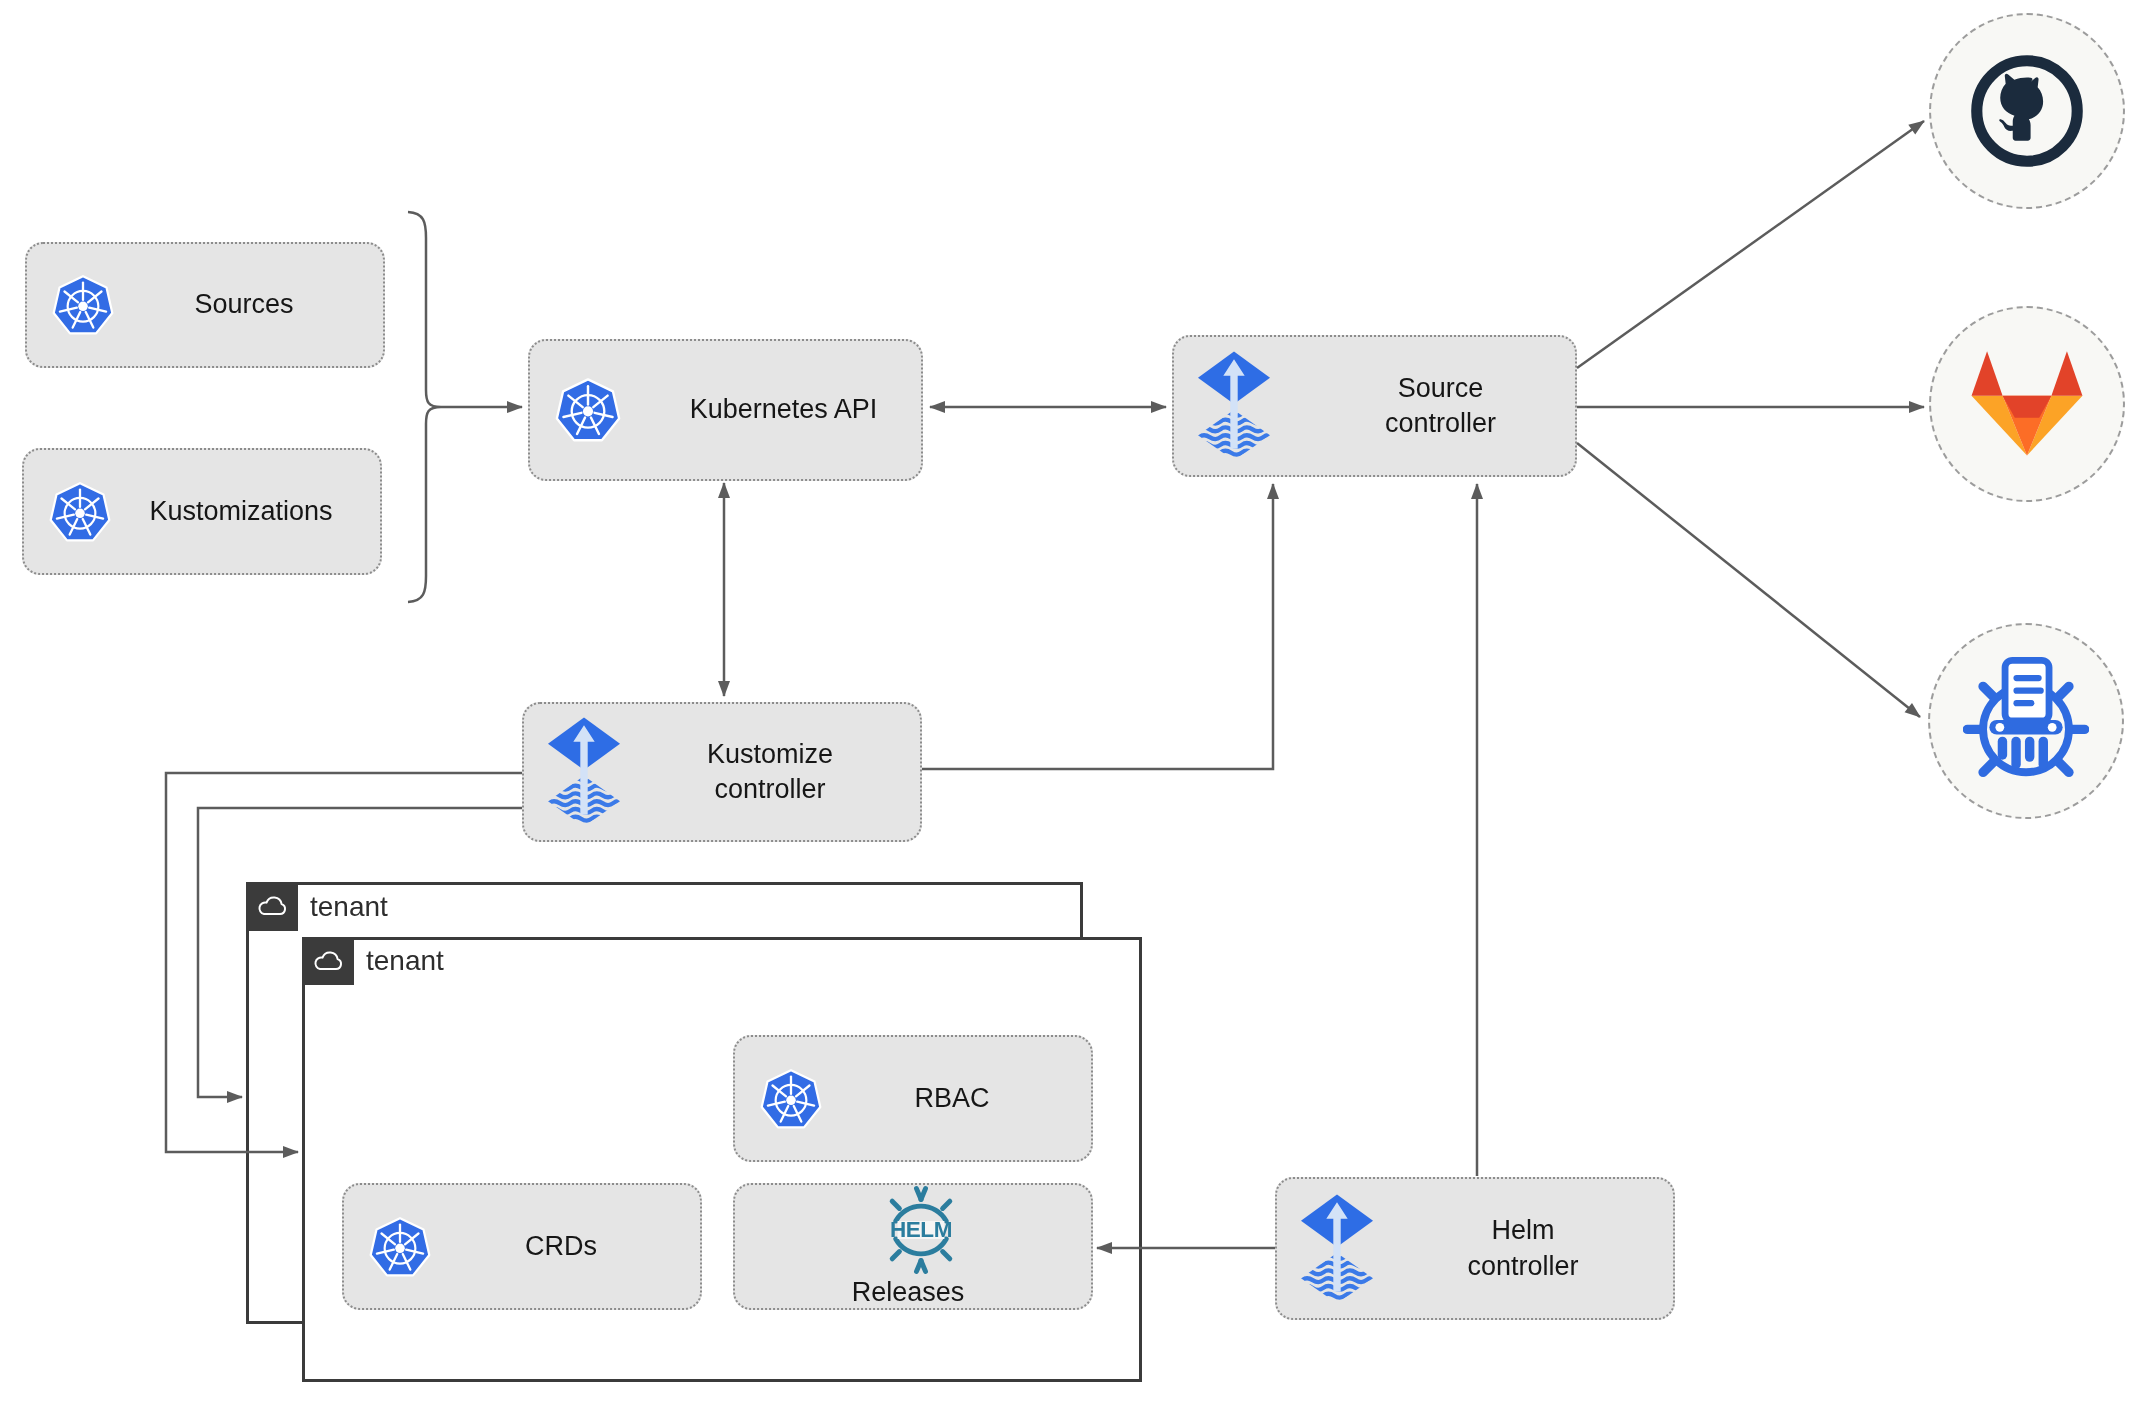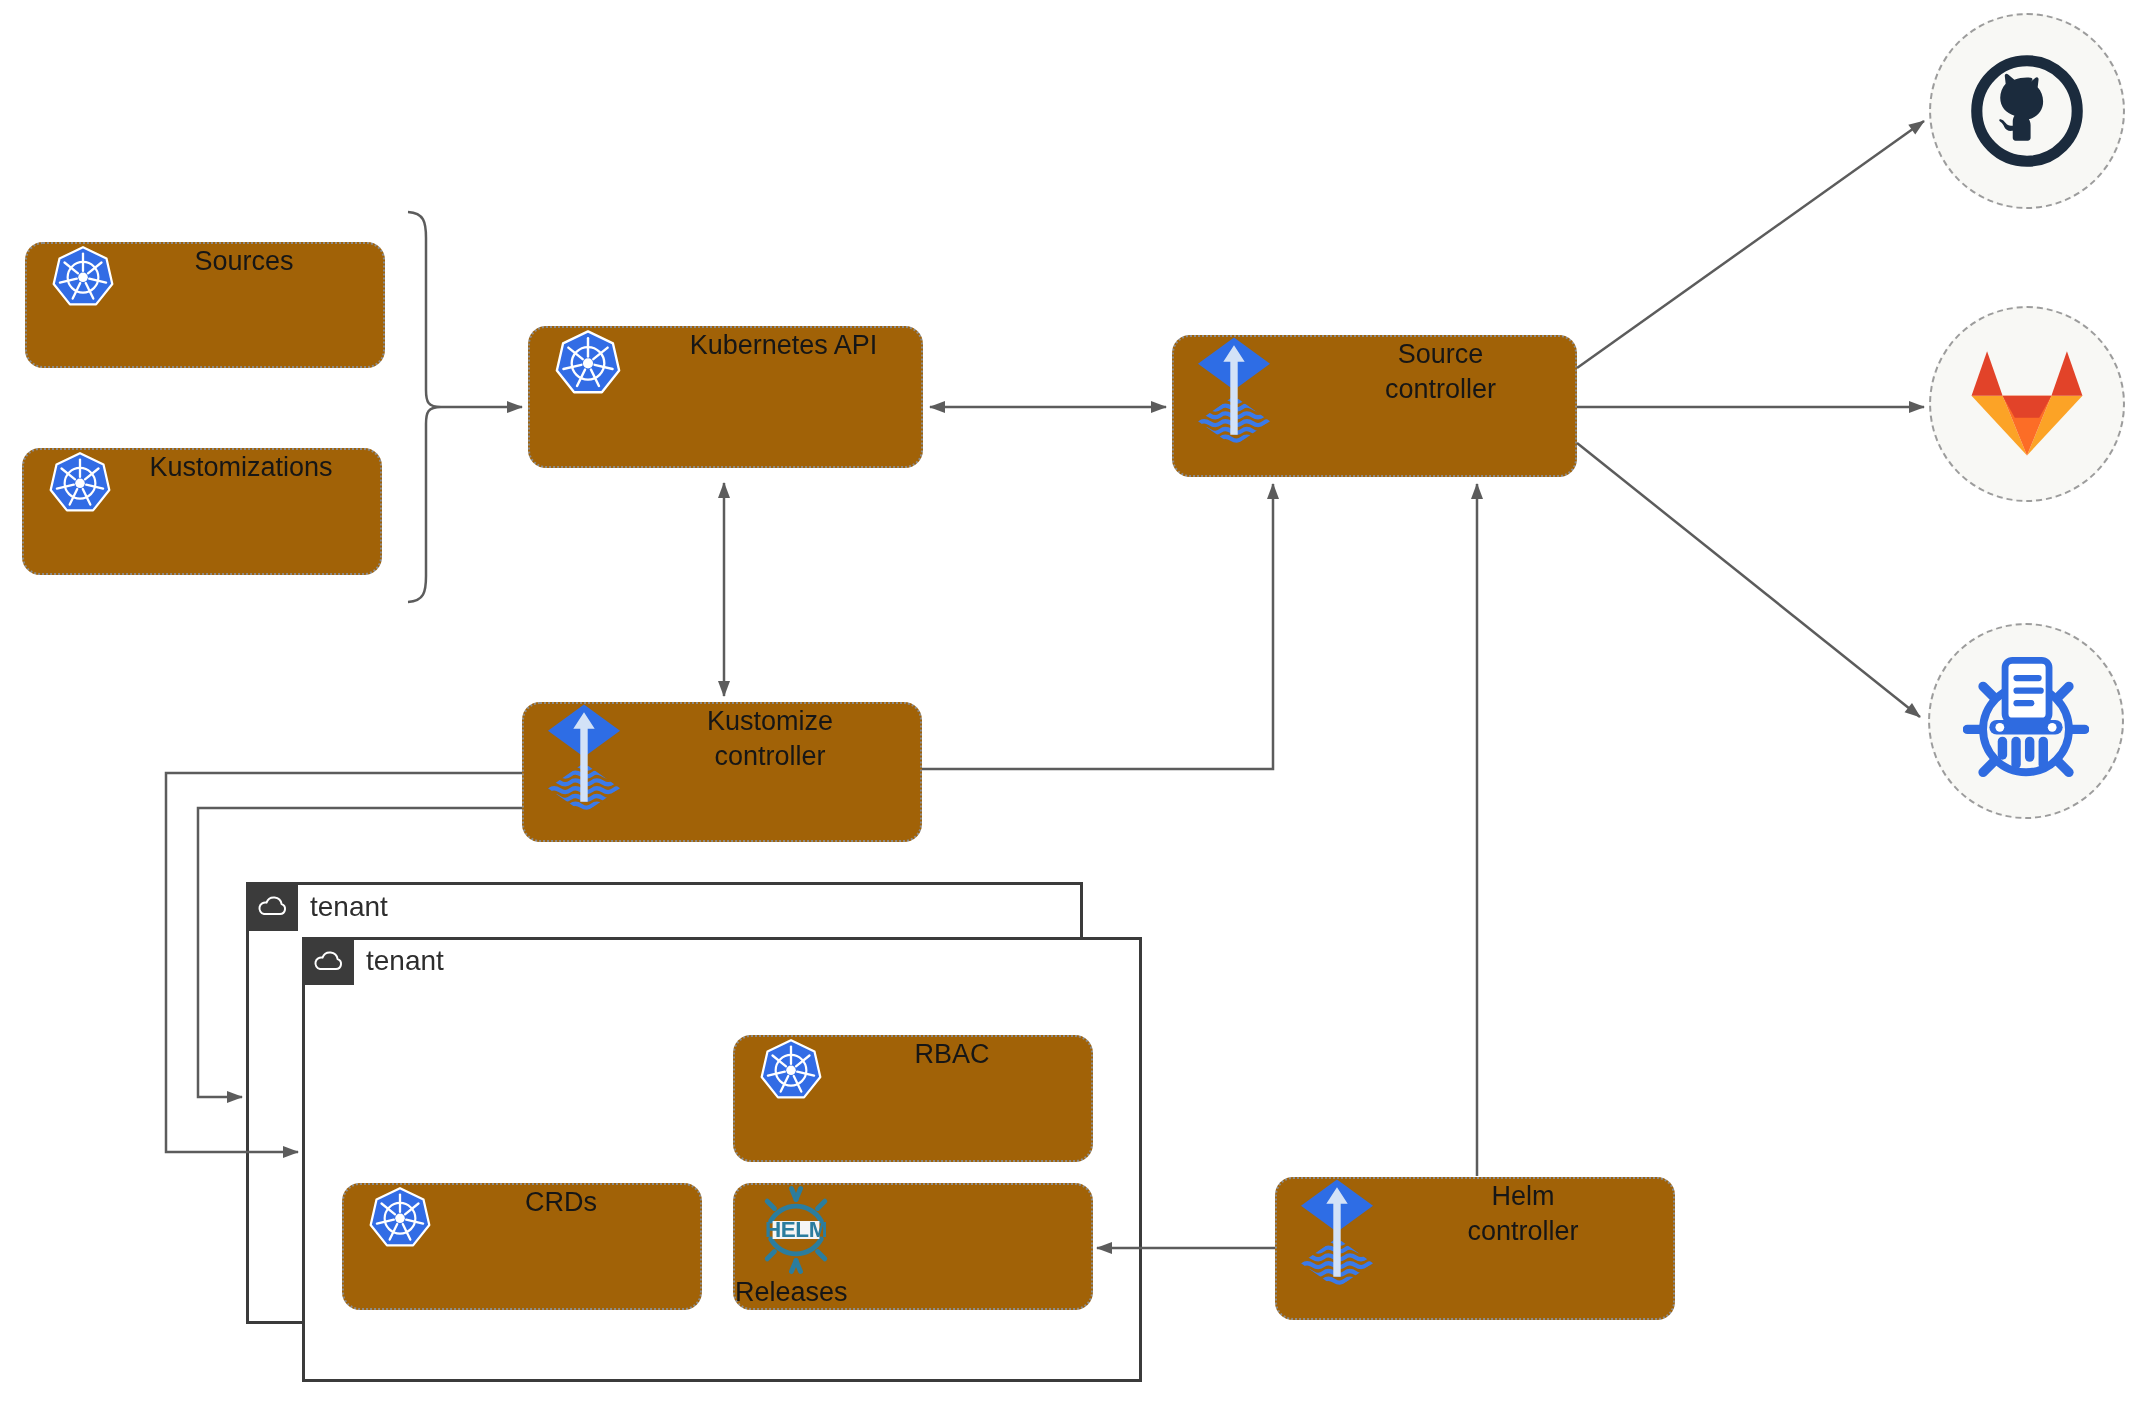--- a/index.html
+++ b/index.html
@@ -3,22 +3,22 @@
 <meta charset="utf-8">
 <style>
   html,body { margin:0; padding:0; background:#ffffff; }
   .canvas {
     position:relative; width:2144px; height:1407px; background:#ffffff;
     font-family:"Liberation Sans", sans-serif; overflow:hidden;
   }
   
   .pill {
     position:absolute; box-sizing:border-box;
-    background:#a16207; border:2px dotted #8c8c8c; border-radius:18px;
-    display:flex; align-items:flex-start; z-index:3;
+    background:#e5e5e5; border:2px dotted #8c8c8c; border-radius:18px;
+    display:flex; align-items:center; z-index:3;
   }
   .pill .nicon { flex:0 0 auto; margin-left:24px; display:flex; align-items:center; }
   .pill .nlabel {
     flex:1 1 auto; text-align:center; font-size:27px; color:#161616;
     line-height:1.3; padding-right:10px; white-space:pre-line;
   }
   .pill .nlabel.wrap { max-width:180px; margin:0 auto; padding-right:0; }
   
   .tenant-box {
     position:absolute; box-sizing:border-box; background:#ffffff;
@@ -182,21 +182,21 @@
 
   <div class="pill" style="left:22px; top:448px; width:360px; height:127px;">
     <span class="nicon">
       <svg width="64" height="64">
           <use href="#sym-k8s"></use>
         </svg>
       </span>
     <span class="nlabel">Kustomizations</span>
   </div>
 
-  <div class="pill" style="left:528px; top:326px; width:395px; height:142px;gap:34px;">
+  <div class="pill" style="left:528px; top:339px; width:395px; height:142px;gap:34px;">
     <span class="nicon">
       <svg width="68" height="68">
           <use href="#sym-k8s"></use>
         </svg>
       </span>
     <span class="nlabel">Kubernetes API</span>
   </div>
 
   <div class="pill" style="left:1172px; top:335px; width:405px; height:142px;gap:36px;">
     <span class="nicon">

